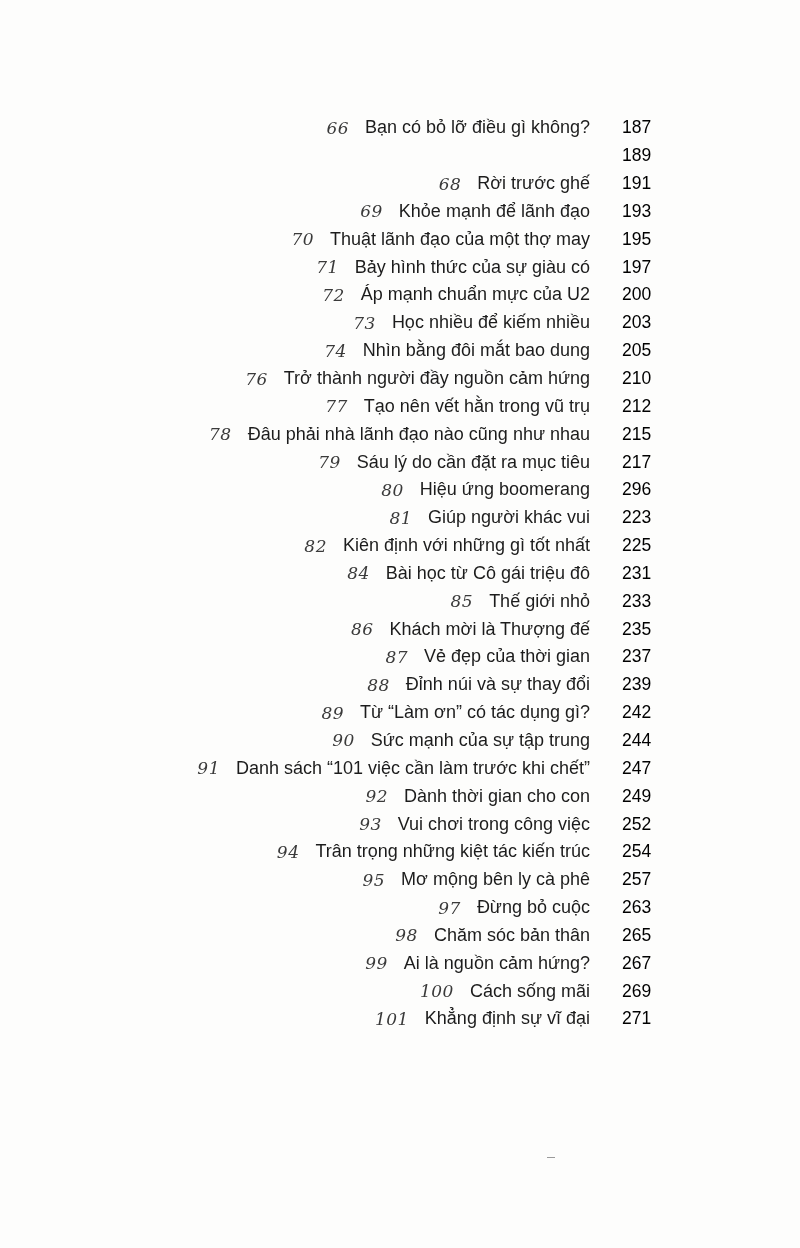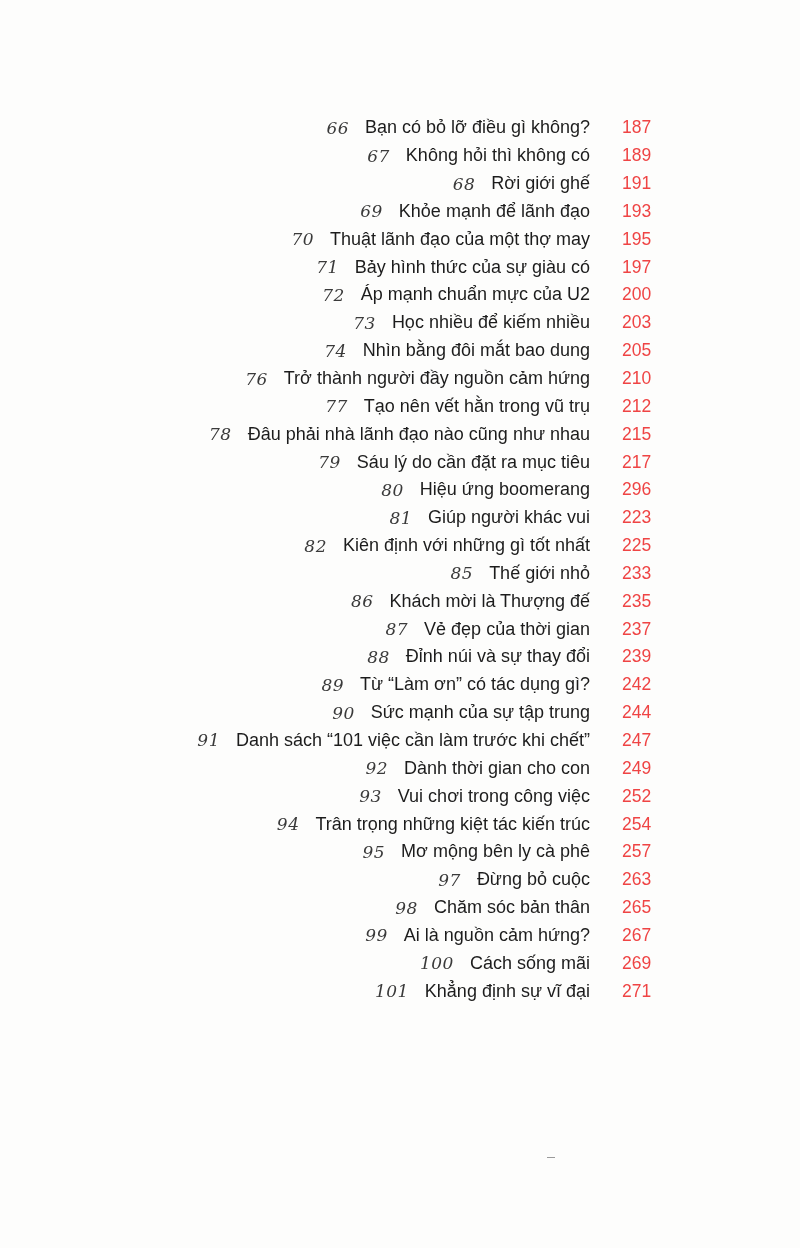--- a/index.html
+++ b/index.html
@@ -49,21 +49,21 @@
     }
     .entry-page {
       position: absolute;
       left: 622px;
       top: 0;
       height: 27.85px;
       display: flex;
       align-items: center;
       font-family: "Liberation Sans", "DejaVu Sans", sans-serif;
       font-size: 17.5px;
-      color: #ef4444;
+      color: #000000;
     }
     .footer-mark {
       position: absolute;
       left: 547px;
       top: 1157px;
       width: 8px;
       height: 1px;
       background: #9a9a9a;
     }
   </style>
@@ -72,30 +72,26 @@
 
 <div class="toc" id="toc">
     <div class="toc-row">
       <div class="entry-group">
         <span class="entry-number">66</span>
         <span class="entry-title">Bạn có bỏ lỡ điều gì không?</span>
       </div>
       <span class="entry-page">187</span>
     </div>
     <div class="toc-row">
-      <div class="entry-group">
-        <span class="entry-number">67</span>
-        <span class="entry-title">Không hỏi thì không có</span>
-      </div>
       <span class="entry-page">189</span>
     </div>
     <div class="toc-row">
       <div class="entry-group">
         <span class="entry-number">68</span>
-        <span class="entry-title">Rời giới ghế</span>
+        <span class="entry-title">Rời trước ghế</span>
       </div>
       <span class="entry-page">191</span>
     </div>
     <div class="toc-row">
       <div class="entry-group">
         <span class="entry-number">69</span>
         <span class="entry-title">Khỏe mạnh để lãnh đạo</span>
       </div>
       <span class="entry-page">193</span>
     </div>
@@ -175,20 +171,27 @@
         <span class="entry-title">Giúp người khác vui</span>
       </div>
       <span class="entry-page">223</span>
     </div>
     <div class="toc-row">
       <div class="entry-group">
         <span class="entry-number">82</span>
         <span class="entry-title">Kiên định với những gì tốt nhất</span>
       </div>
       <span class="entry-page">225</span>
+    </div>
+    <div class="toc-row">
+      <div class="entry-group">
+        <span class="entry-number">84</span>
+        <span class="entry-title">Bài học từ Cô gái triệu đô</span>
+      </div>
+      <span class="entry-page">231</span>
     </div>
     <div class="toc-row">
       <div class="entry-group">
         <span class="entry-number">85</span>
         <span class="entry-title">Thế giới nhỏ</span>
       </div>
       <span class="entry-page">233</span>
     </div>
     <div class="toc-row">
       <div class="entry-group">

